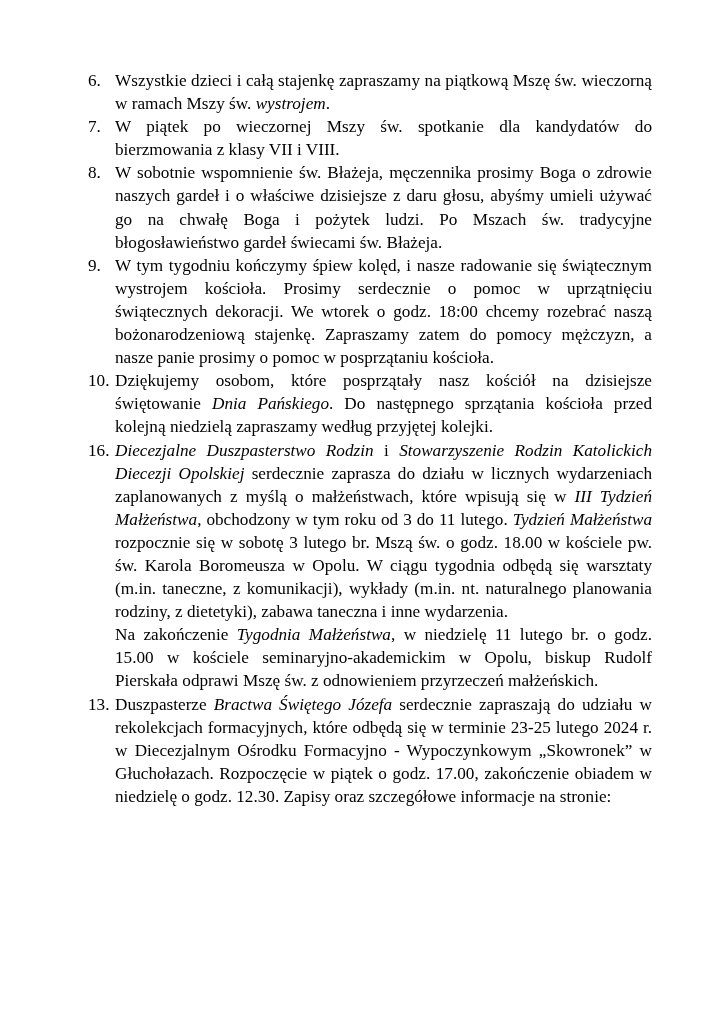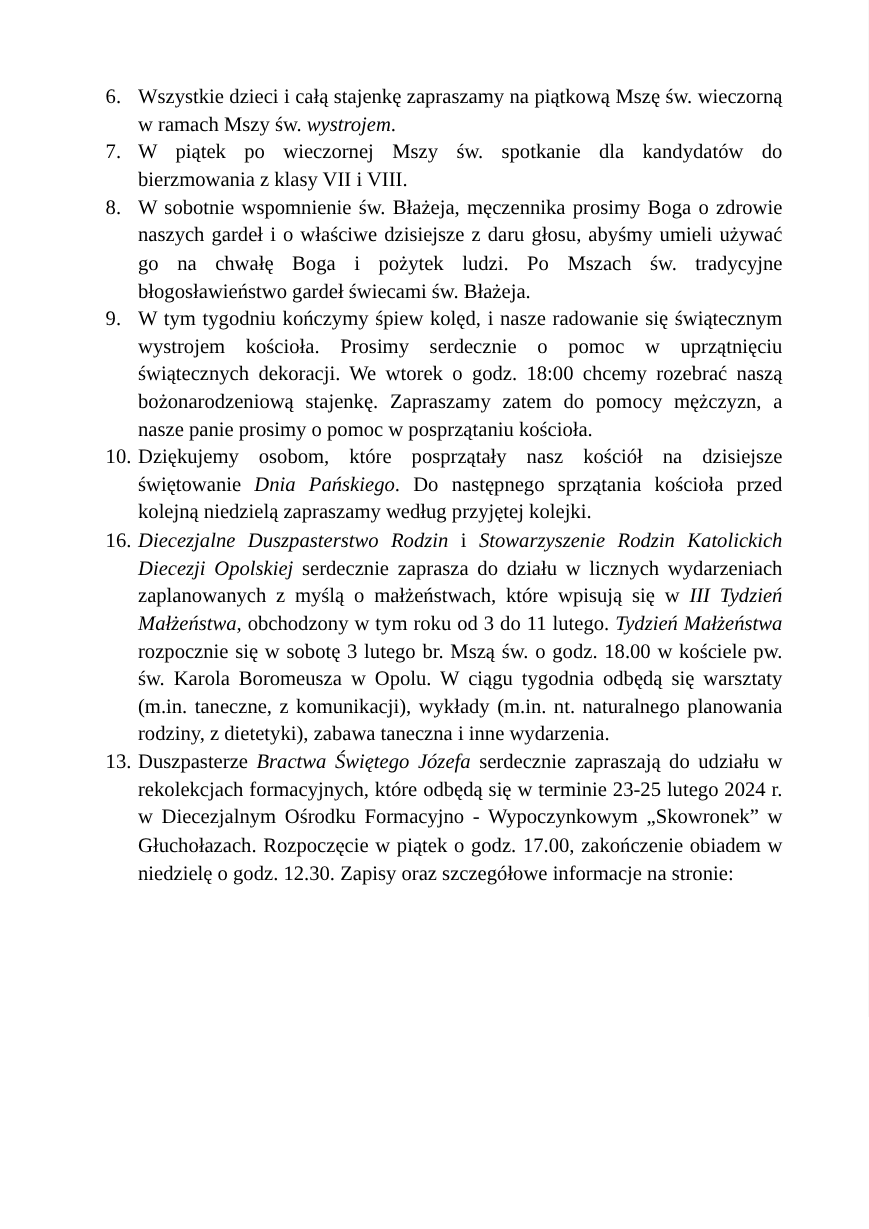--- a/index.html
+++ b/index.html
@@ -68,19 +68,20 @@
         <span class="marker">9.</span>
         <div class="para"><span class="">W tym tygodniu kończymy śpiew kolęd, i nasze radowanie się świątecznym wystrojem kościoła. Prosimy serdecznie o pomoc w uprzątnięciu świątecznych dekoracji. We wtorek o godz. 18:00 chcemy rozebrać naszą bożonarodzeniową stajenkę. Zapraszamy zatem do pomocy mężczyzn, a nasze panie prosimy o pomoc w posprzątaniu kościoła.</span></div>
       </div>
       <div class="item">
         <span class="marker">10.</span>
         <div class="para"><span class="">Dziękujemy osobom, które posprzątały nasz kościół na dzisiejsze świętowanie </span><span class="it">Dnia Pańskiego</span><span class="">. Do następnego sprzątania kościoła przed kolejną niedzielą zapraszamy według przyjętej kolejki.</span></div>
       </div>
       <div class="item">
         <span class="marker">16.</span>
         <div class="para"><span class="it">Diecezjalne Duszpasterstwo Rodzin</span><span class=""> i </span><span class="it">Stowarzyszenie Rodzin Katolickich Diecezji Opolskiej</span><span class=""> serdecznie zaprasza do działu w licznych wydarzeniach zaplanowanych z myślą o małżeństwach, które wpisują się w </span><span class="it">III Tydzień Małżeństwa</span><span class="">, obchodzony w tym roku od 3 do 11 lutego. </span><span class="it">Tydzień Małżeństwa</span><span class=""> rozpocznie się w sobotę 3 lutego br. Mszą św. o godz. 18.00 w kościele pw. św. Karola Boromeusza w Opolu. W ciągu tygodnia odbędą się warsztaty (m.in. taneczne, z komunikacji), wykłady (m.in. nt. naturalnego planowania rodziny, z dietetyki), zabawa taneczna i inne wydarzenia.</span></div>
+        <div class="para"><span class="">Na zakończenie </span><span class="it">Tygodnia Małżeństwa</span><span class="">, w niedzielę 11 lutego br. o godz. 15.00 w kościele seminaryjno-akademickim w Opolu, biskup Rudolf Pierskała odprawi Mszę św. z odnowieniem przyrzeczeń małżeńskich.</span></div>
       </div>
       <div class="item">
         <span class="marker">13.</span>
         <div class="para"><span class="">Duszpasterze </span><span class="it">Bractwa Świętego Józefa</span><span class=""> serdecznie zapraszają do udziału w rekolekcjach formacyjnych, które odbędą się w terminie 23-25 lutego 2024 r. w Diecezjalnym Ośrodku Formacyjno - Wypoczynkowym „Skowronek” w Głuchołazach. Rozpoczęcie w piątek o godz. 17.00, zakończenie obiadem w niedzielę o godz. 12.30. Zapisy oraz szczegółowe informacje na stronie:</span></div>
       </div>
     </div>
 </div>
 
 </body></html>

